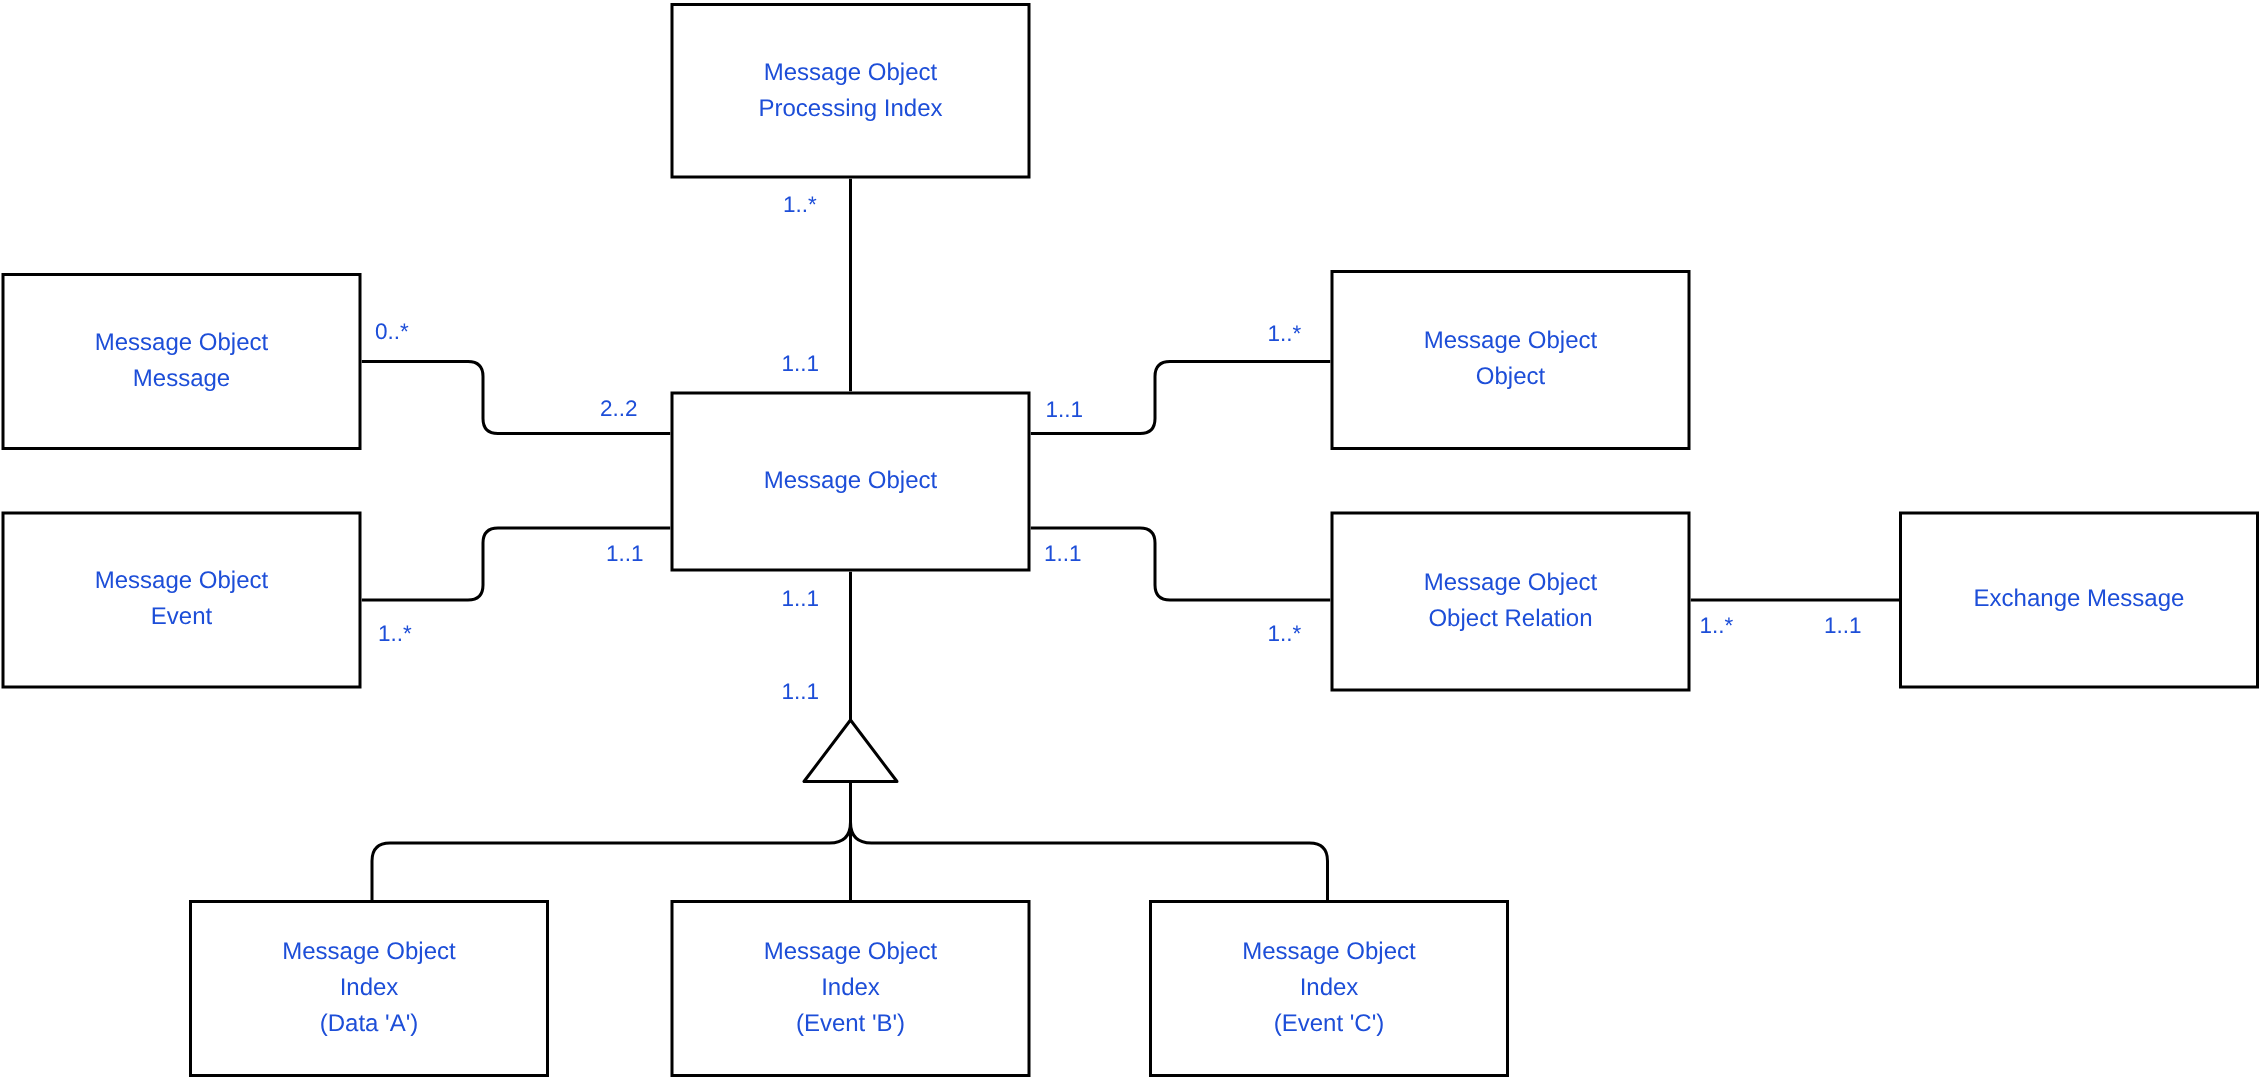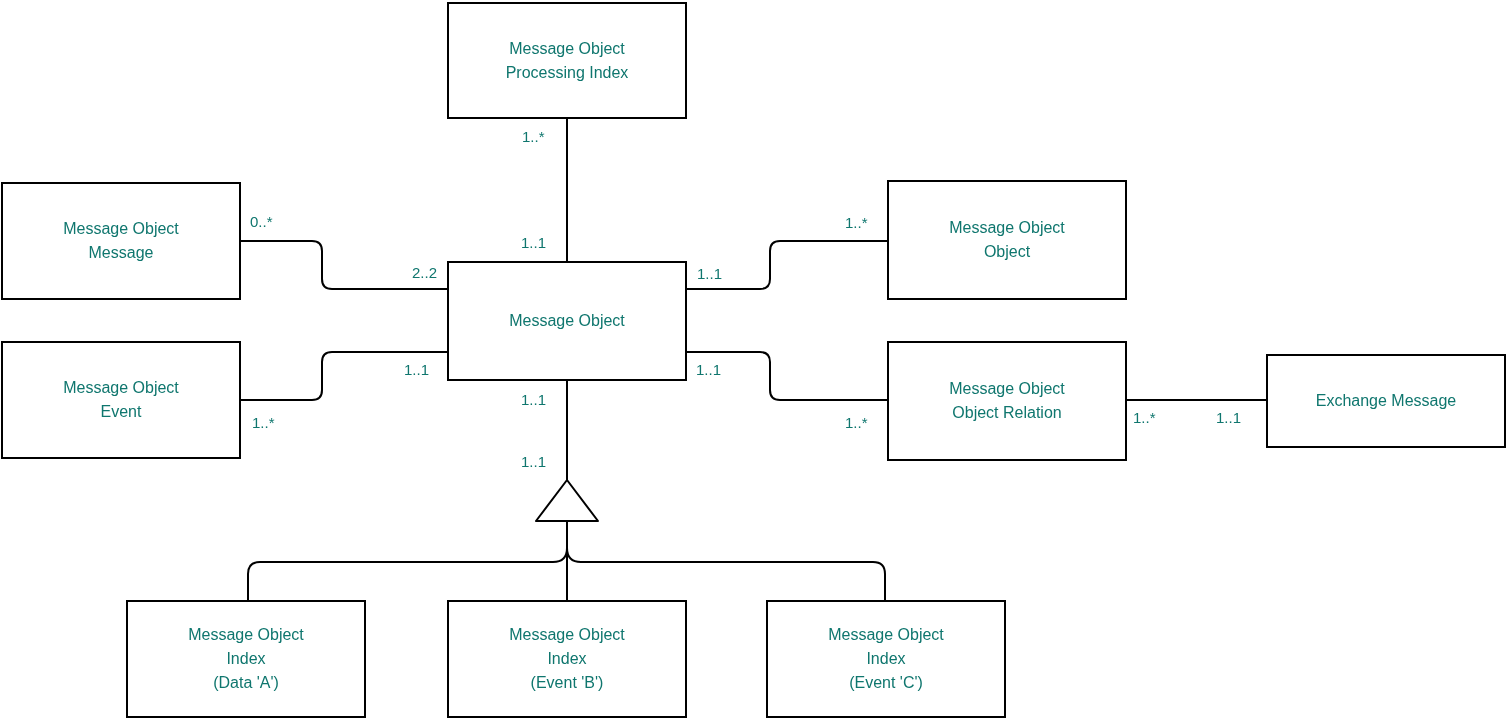--- a/index.html
+++ b/index.html
@@ -6,21 +6,21 @@
     margin: 0;
     padding: 0;
     background: #ffffff;
   }
   #canvas {
     position: relative;
     width: 1508px;
     height: 722px;
     background: #ffffff;
     font-family: "Liberation Sans", sans-serif;
-    color: #0f766e;
+    color: #1d4ed8;
     overflow: hidden;
   }
   #wires {
     position: absolute;
     left: 0;
     top: 0;
   }
   .entity {
     position: absolute;
     box-sizing: border-box;
@@ -88,21 +88,21 @@
   <div class="entity" style="left:1px; top:341px; width:240px; height:118px;">
     <span class="line">Message Object</span>
     <span class="line">Event</span>
   </div>
 
   <div class="entity" style="left:887px; top:341px; width:240px; height:120px;">
     <span class="line">Message Object</span>
     <span class="line">Object Relation</span>
   </div>
 
-  <div class="entity" style="left:1266px; top:354px; width:240px; height:94px;">
+  <div class="entity" style="left:1266px; top:341px; width:240px; height:118px;">
     <span class="line">Exchange Message</span>
   </div>
 
   <div class="entity" style="left:126px; top:600px; width:240px; height:118px;">
     <span class="line">Message Object</span>
     <span class="line">Index</span>
     <span class="line">(Data 'A')</span>
   </div>
 
   <div class="entity" style="left:447px; top:600px; width:240px; height:118px;">
@@ -114,21 +114,21 @@
   <div class="entity" style="left:766px; top:600px; width:240px; height:118px;">
     <span class="line">Message Object</span>
     <span class="line">Index</span>
     <span class="line">(Event 'C')</span>
   </div>
 
   <span class="card" style="left:522px; top:128px;">1..*</span>
   <span class="card" style="left:521px; top:234px;">1..1</span>
 
   <span class="card" style="left:250px; top:213px;">0..*</span>
-  <span class="card" style="left:412px; top:264px;">2..2</span>
+  <span class="card" style="left:400px; top:264px;">2..2</span>
 
   <span class="card" style="left:697px; top:265px;">1..1</span>
   <span class="card" style="left:845px; top:214px;">1..*</span>
 
   <span class="card" style="left:252px; top:414px;">1..*</span>
   <span class="card" style="left:404px; top:361px;">1..1</span>
 
   <span class="card" style="left:696px; top:361px;">1..1</span>
   <span class="card" style="left:845px; top:414px;">1..*</span>
 

